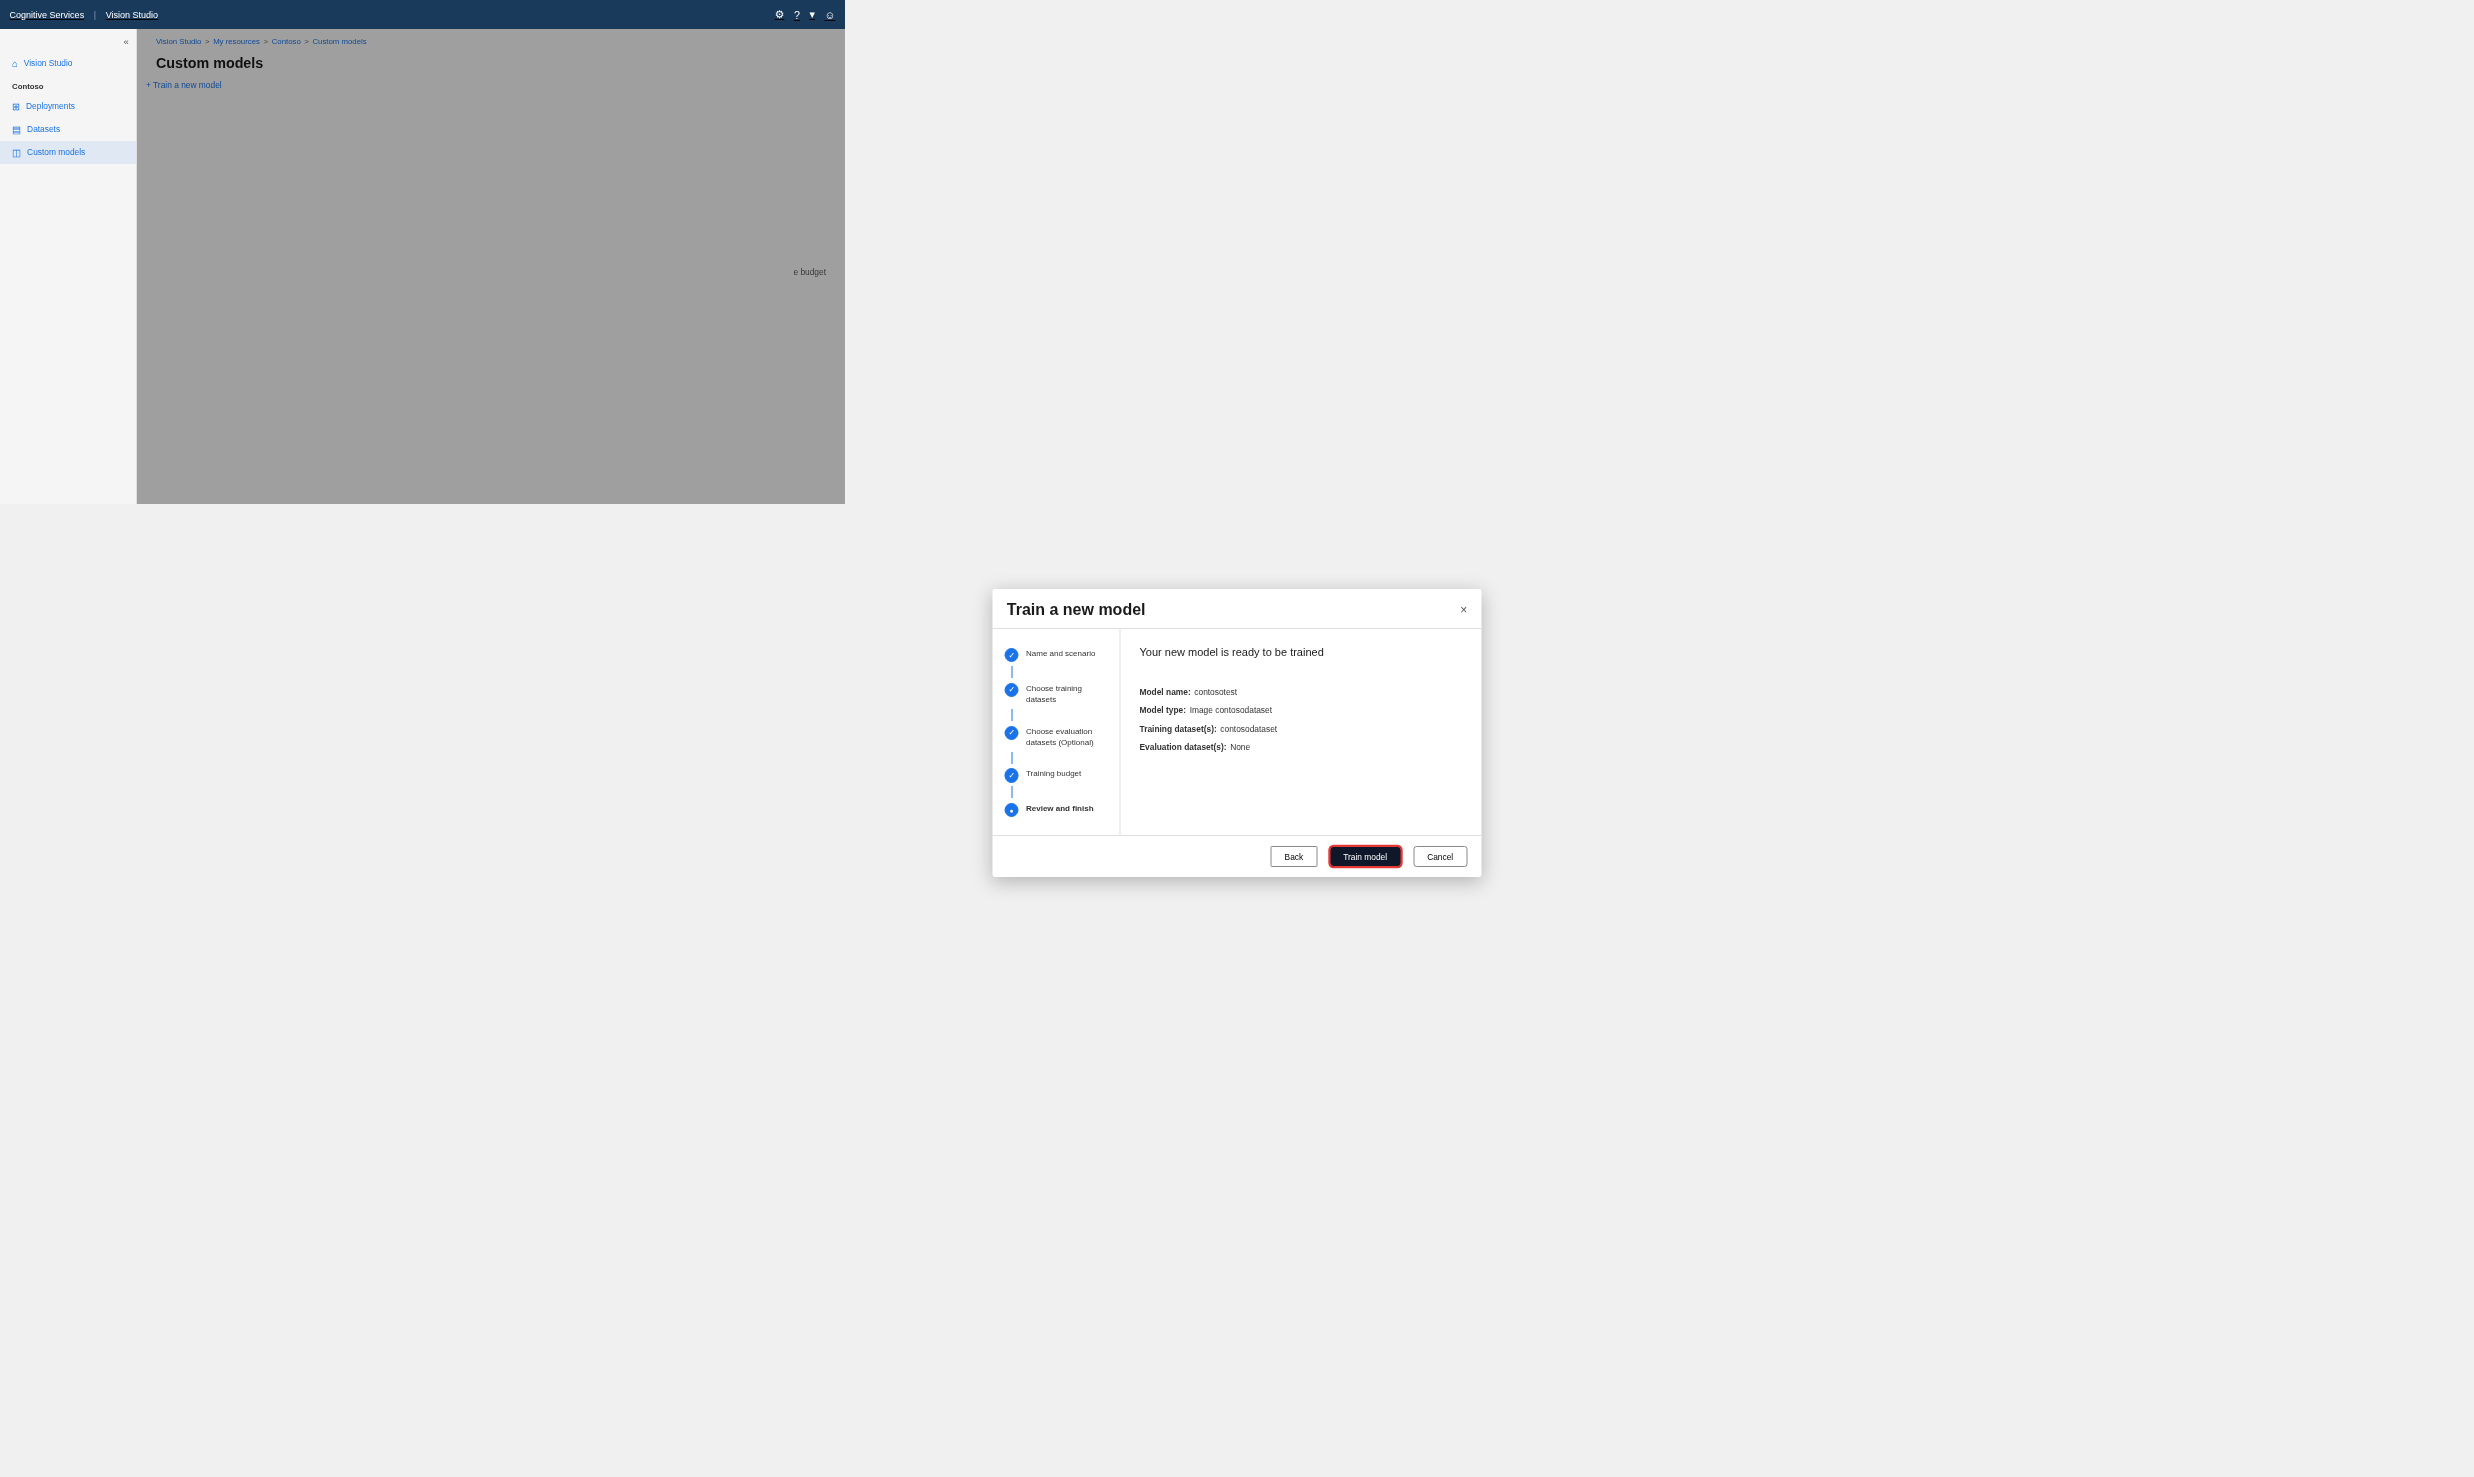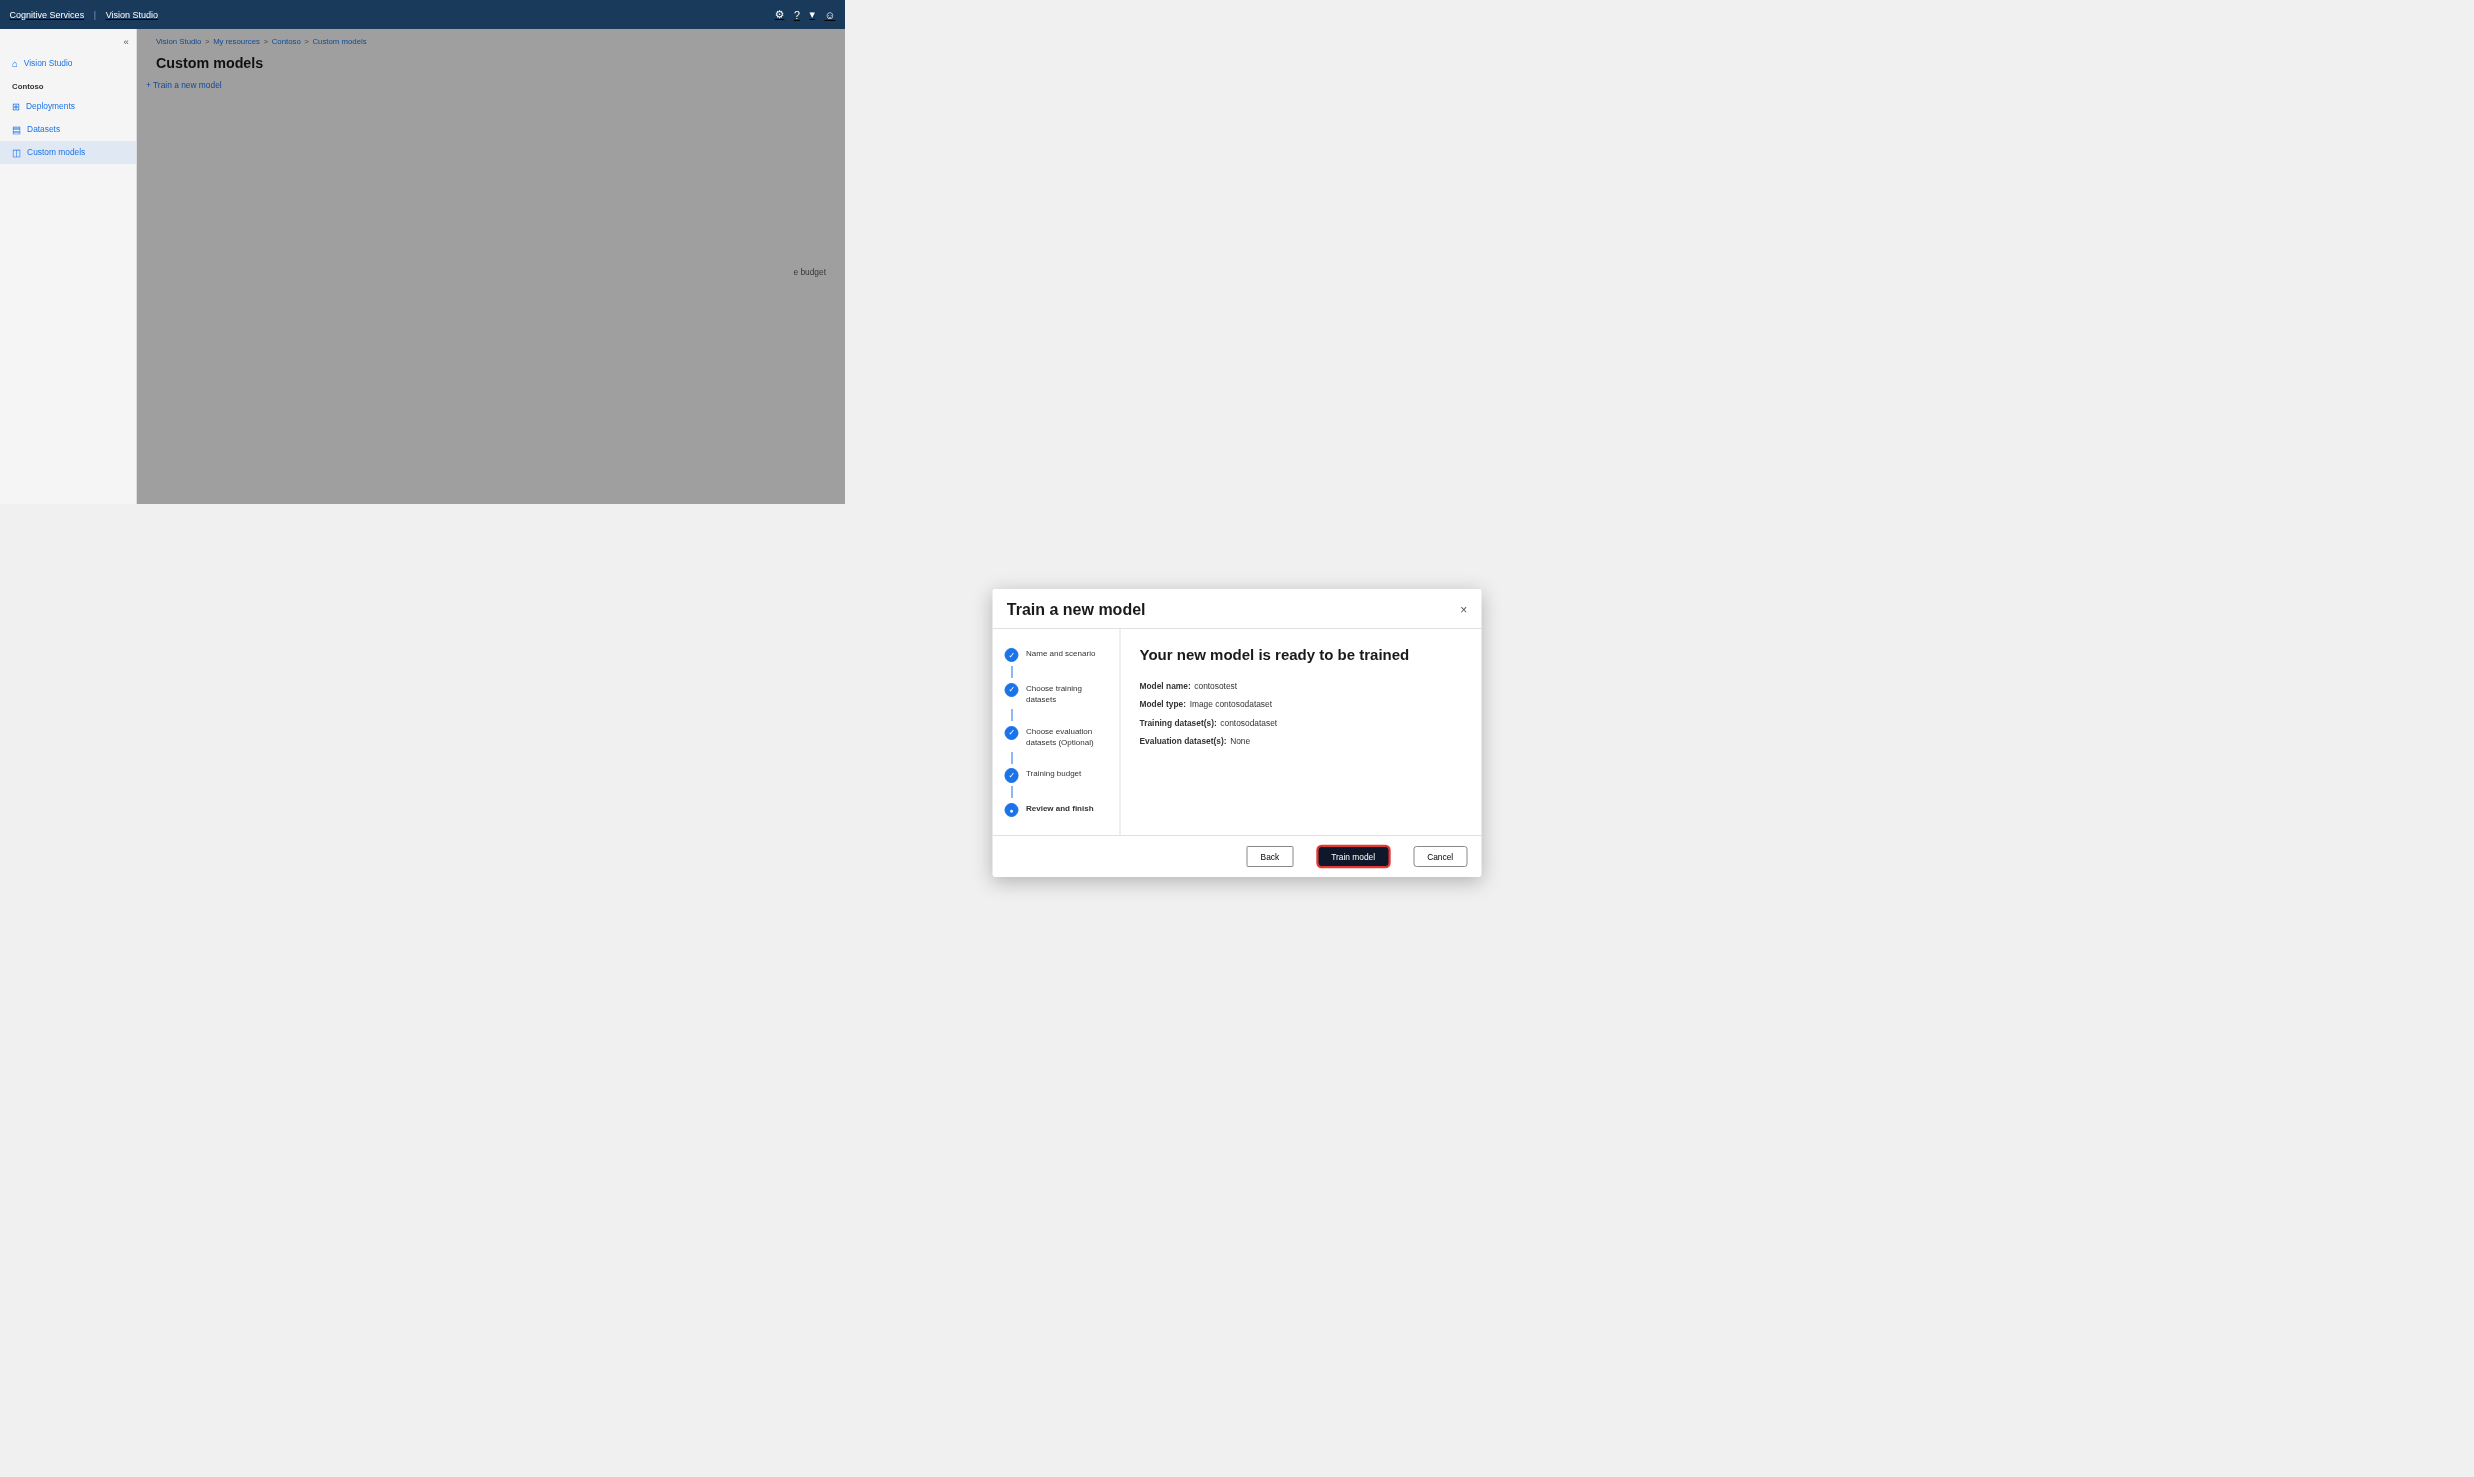--- a/index.html
+++ b/index.html
@@ -238,24 +238,24 @@
       font-weight: 600;
     }
 
     
     .wizard-content {
       flex: 1;
       padding: 16.7px 19px;
       overflow-y: auto;
     }
     .wizard-content-title {
-      font-size: 15px;
-      font-weight: 700;
+      font-size: 11px;
+      font-weight: 400;
       color: #1a1a1a;
-      margin-bottom: 18px;
+      margin-bottom: 29px;
     }
     .model-detail-row {
       display: flex;
       align-items: baseline;
       gap: 3.6px;
       margin-bottom: 8.4px;
       font-size: 8.4px;
     }
     .model-detail-label {
       font-weight: 600;
@@ -265,21 +265,21 @@
       color: #333;
     }
 
     
     .modal-footer {
       border-top: 0.6px solid #e0e0e0;
       padding: 9.6px 14.3px;
       display: flex;
       align-items: center;
       justify-content: flex-end;
-      gap: 24px;
+      gap: 12px;
     }
     .btn-back {
       background: white;
       border: 0.6px solid #888;
       padding: 4.8px 13px;
       font-size: 8.4px;
       cursor: pointer;
       border-radius: 1.2px;
     }
     .btn-train {

